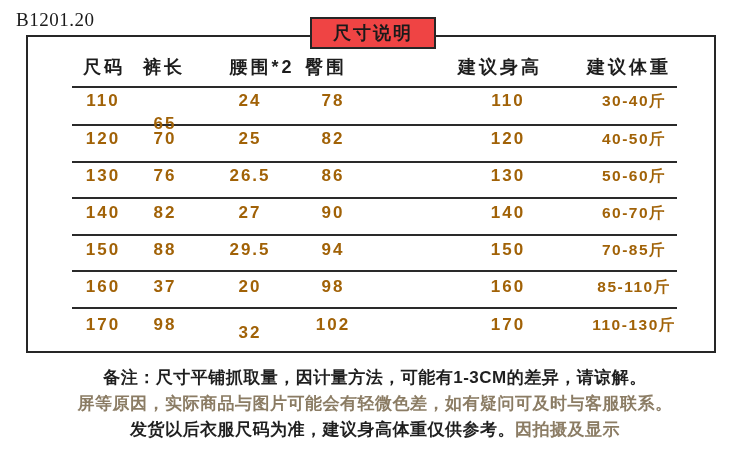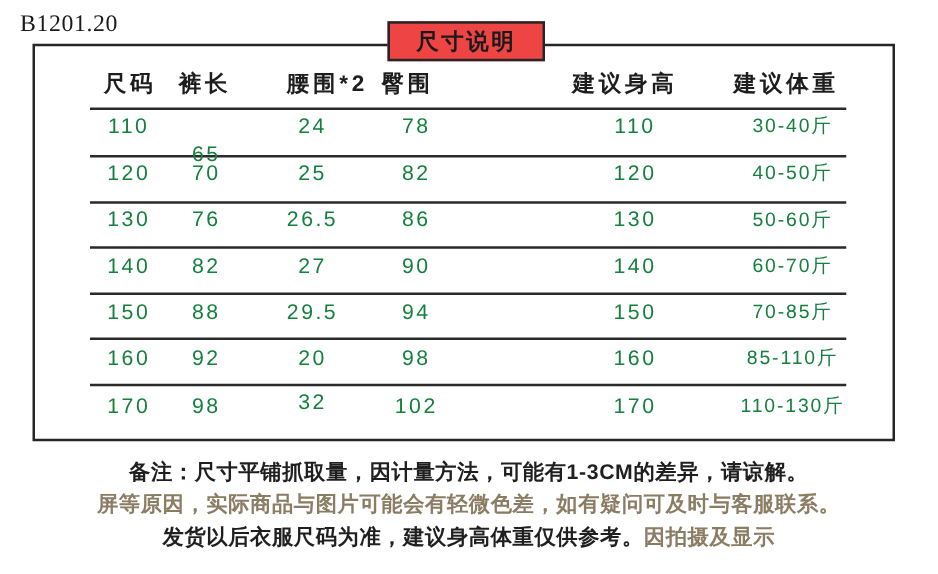--- a/index.html
+++ b/index.html
@@ -57,24 +57,24 @@
     font-weight: bold;
     letter-spacing: 3px;
     white-space: nowrap;
     color: #1d1d1d;
     z-index: 2;
   }
   .cell {
     position: absolute;
     transform: translate(-50%, -50%);
     font-size: 17px;
-    font-weight: 400;
+    font-weight: 700;
     letter-spacing: 2px;
     white-space: nowrap;
-    color: #15803d;
+    color: #a16207;
     z-index: 2;
   }
   .cell.weight {
     font-size: 15.5px;
     letter-spacing: 1.5px;
   }
   .separator {
     position: absolute;
     left: 72px;
     width: 605px;
@@ -148,28 +148,28 @@
       <span class="cell" style="left: 333px; top: 212.5px;">90</span>
       <span class="cell" style="left: 508px; top: 212.5px;">140</span>
       <span class="cell weight" style="left: 634px; top: 212.5px;">60-70斤</span>
       <span class="cell" style="left: 103px; top: 249.5px;">150</span>
       <span class="cell" style="left: 165px; top: 249.5px;">88</span>
       <span class="cell" style="left: 250px; top: 249.5px;">29.5</span>
       <span class="cell" style="left: 333px; top: 249.5px;">94</span>
       <span class="cell" style="left: 508px; top: 249.5px;">150</span>
       <span class="cell weight" style="left: 634px; top: 249.5px;">70-85斤</span>
       <span class="cell" style="left: 103px; top: 287px;">160</span>
-      <span class="cell" style="left: 165px; top: 287px;">92</span>
+      <span class="cell" style="left: 165px; top: 287px;">37</span>
       <span class="cell" style="left: 250px; top: 287px;">20</span>
       <span class="cell" style="left: 333px; top: 287px;">98</span>
       <span class="cell" style="left: 508px; top: 287px;">160</span>
       <span class="cell weight" style="left: 634px; top: 287px;">85-110斤</span>
       <span class="cell" style="left: 103px; top: 324.5px;">170</span>
       <span class="cell" style="left: 165px; top: 324.5px;">98</span>
-      <span class="cell" style="left: 250px; top: 322px;">32</span>
+      <span class="cell" style="left: 250px; top: 333px;">32</span>
       <span class="cell" style="left: 333px; top: 324.5px;">102</span>
       <span class="cell" style="left: 508px; top: 324.5px;">170</span>
       <span class="cell weight" style="left: 634px; top: 324.5px;">110-130斤</span>
     </div>
 
   <div class="notes">
     <div class="note-line">备注：尺寸平铺抓取量，因计量方法，可能有1-3CM的差异，请谅解。</div>
     <div class="note-line brown">屏等原因，实际商品与图片可能会有轻微色差，如有疑问可及时与客服联系。</div>
     <div class="note-line">
       <span>发货以后衣服尺码为准，建议身高体重仅供参考。</span><span class="brown">因拍摄及显示</span>

